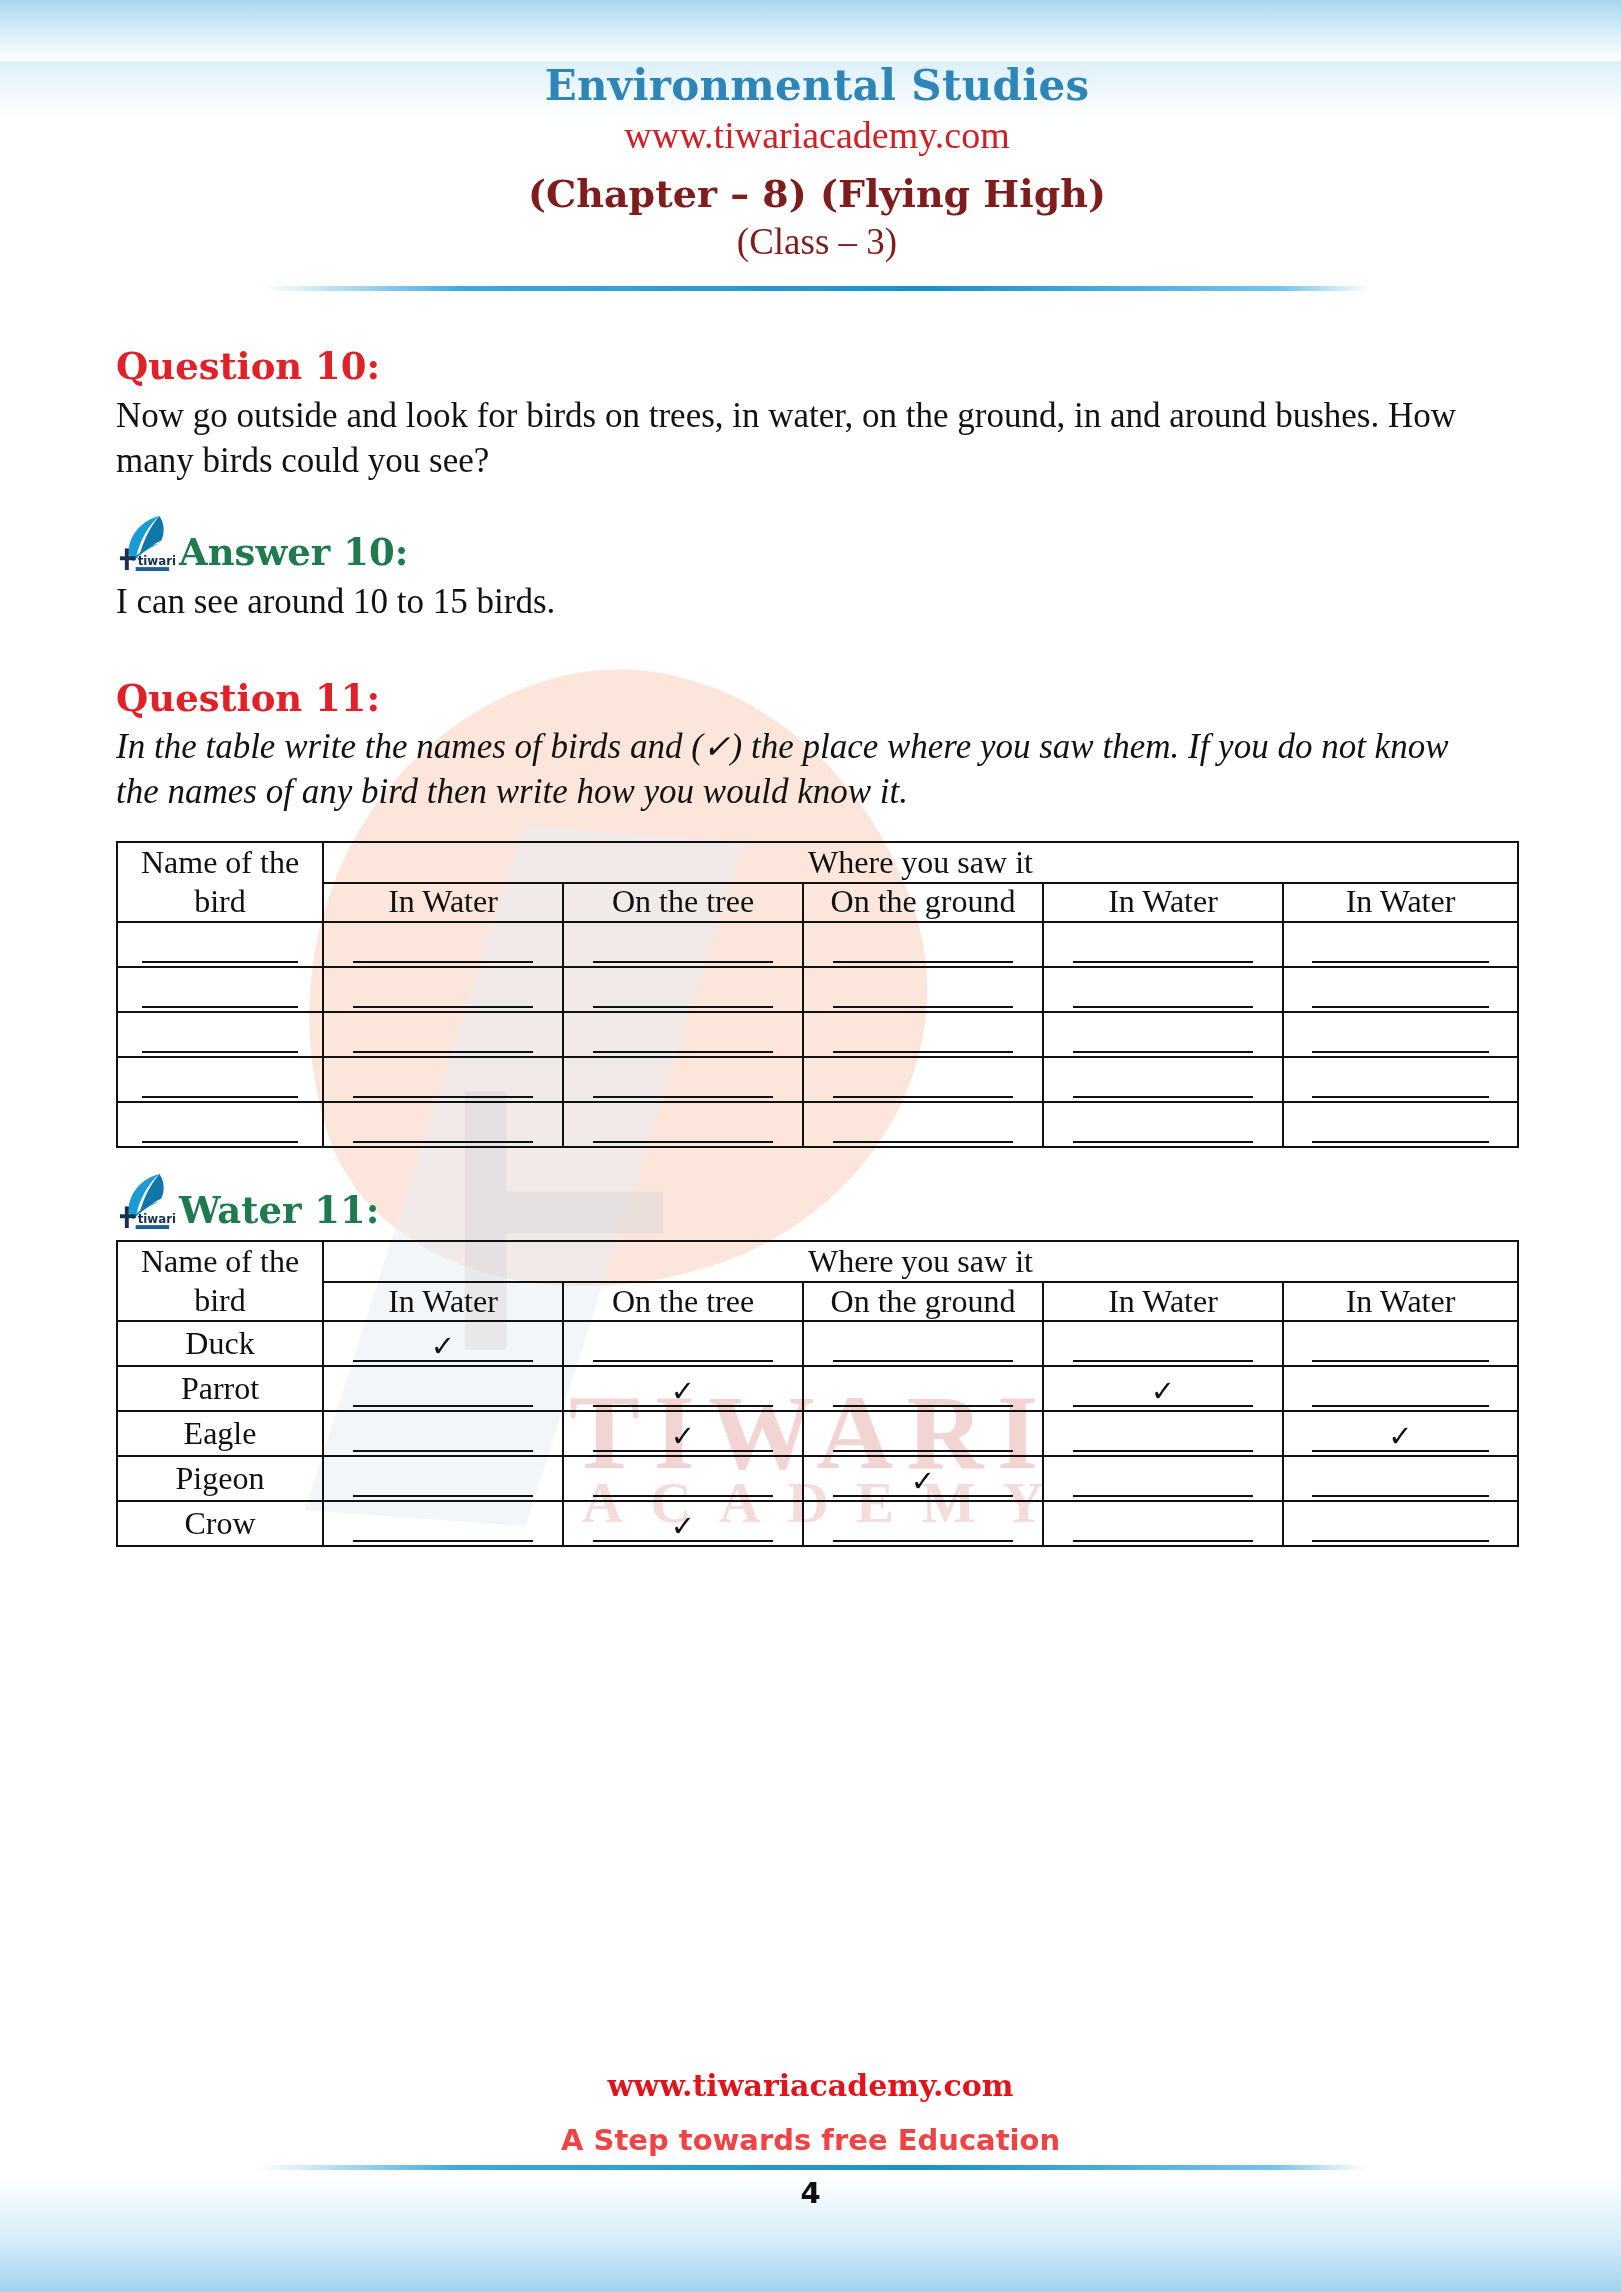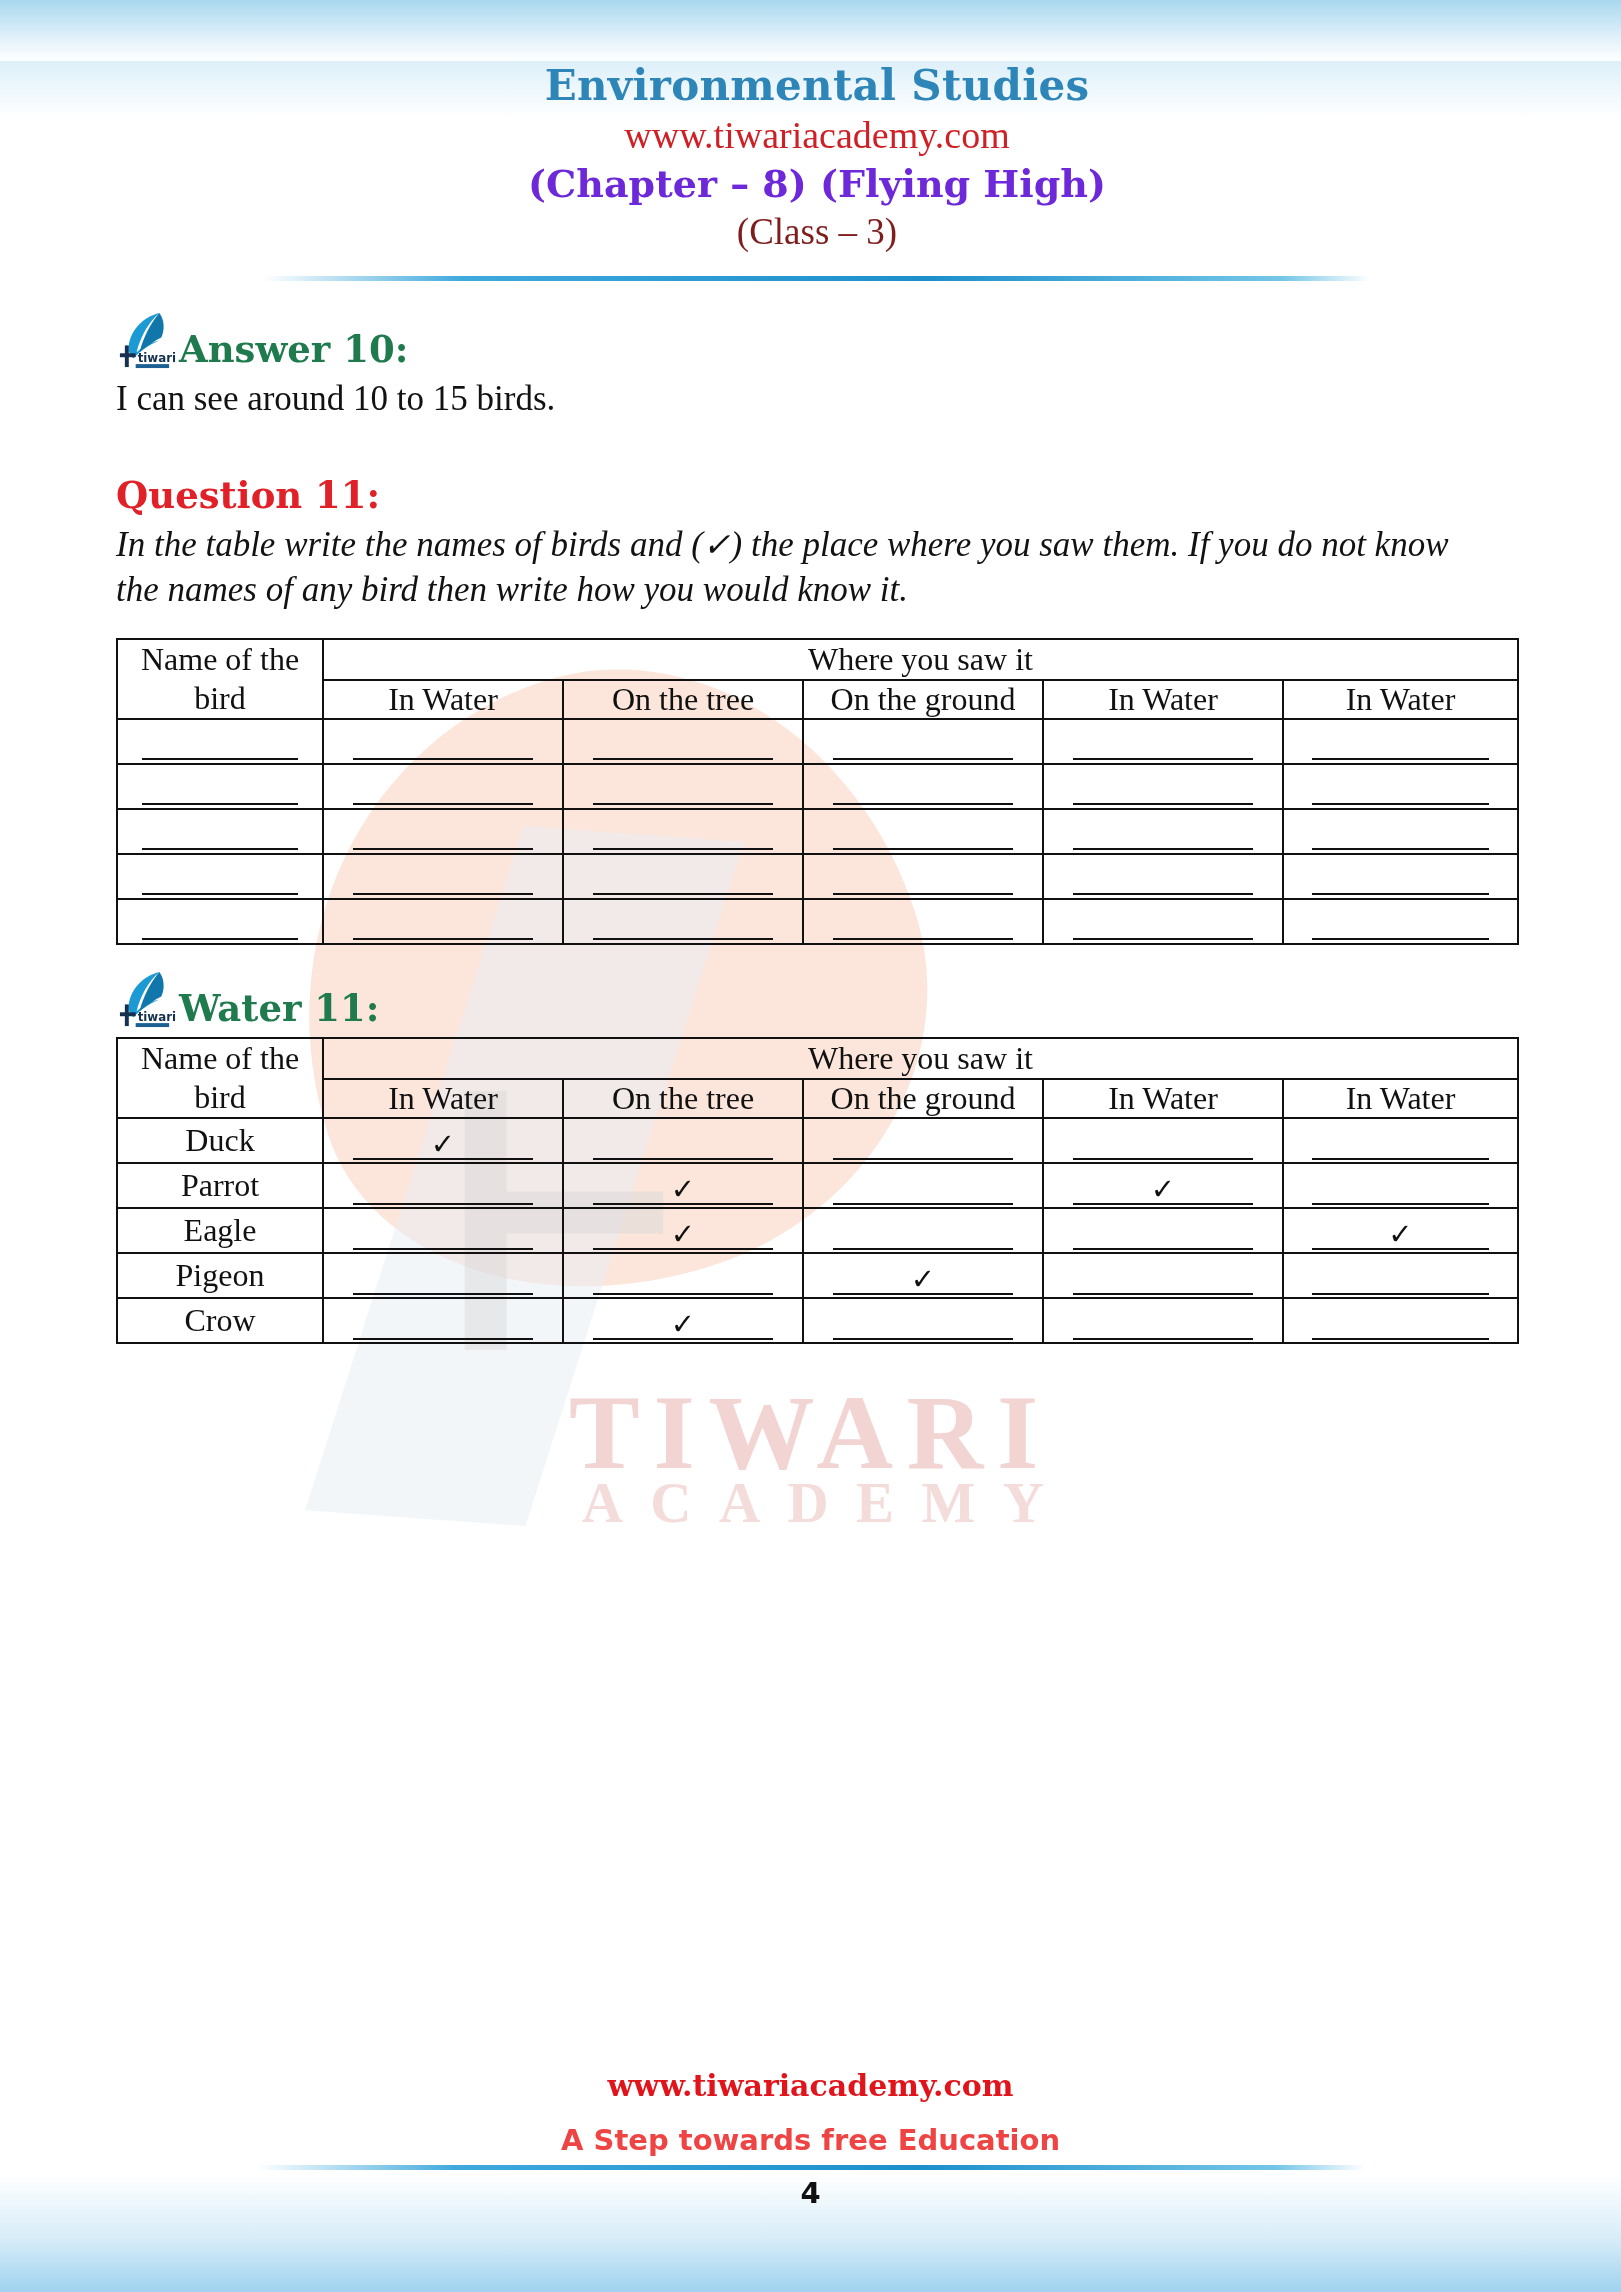--- a/index.html
+++ b/index.html
@@ -64,21 +64,21 @@
   .t-main{
     font-family:"DejaVu Serif", serif;font-weight:700;
     font-size:42px;color:#2e86b8;letter-spacing:0.3px;line-height:1.18;
   }
   .t-url{
     font-family:"Liberation Serif", serif;
     font-size:38px;color:#cf2026;line-height:1.2;margin-top:2px;
   }
   .t-chapter{
     font-family:"DejaVu Serif", serif;font-weight:700;
-    font-size:38px;color:#6d28d9;line-height:1.25;margin-top:2px;
+    font-size:38px;color:#7f1d1d;line-height:1.25;margin-top:12px;
   }
   .t-class{
     font-family:"Liberation Serif", serif;
     font-size:37px;color:#7f1d1d;line-height:1.25;margin-top:1px;
   }
   .rule-top{
     margin:21.6px auto 0 auto;width:1108px;height:4.9px;
     background:linear-gradient(to right,#ffffff 0%,#3fa9dd 18%,#1c8fcb 60%,#74c6e8 92%,#ffffff 100%);
     border-radius:2.9px;
   }
@@ -155,20 +155,24 @@
   <div class="inner">
 
     <div class="title-block">
       <div class="t-main">Environmental Studies</div>
       <div class="t-url">www.tiwariacademy.com</div>
       <div class="t-chapter">(Chapter – 8) (Flying High)</div>
       <div class="t-class">(Class – 3)</div>
       <div class="rule-top"></div>
     </div>
 
+    <div style="margin-top:53px;">
+      <div class="q-head">Question 10:</div>
+      <div class="body-txt" style="width:1367px;">Now go outside and look for birds on trees, in water, on the ground, in and around bushes. How many birds could you see?</div>
+    </div>
 
     <div style="margin-top:29px;">
       <div class="a-head">
         <span class="logo">
           <svg viewBox="0 0 62 62" width="61" height="61" style="font-size:38px">
             <path d="M44 3 C28 7 15 20 13 36 C12 43 15 47 18 49 C23 43 32 36 44 31 C36 33 27 37 21 43 C24 29 33 12 44 3 Z" fill="#1b9ad4"></path>
             <path d="M44 3 C36 12 27 29 24 43 C32 36 40 31 46 28 C50 20 49 9 44 3 Z" fill="#1177ab"></path>
             <rect x="9" y="36" width="4" height="22" fill="#15314f"></rect>
             <rect x="4" y="44" width="16" height="4" fill="#15314f"></rect>
             <text x="22" y="53" font-family="DejaVu Sans, sans-serif" font-size="12" font-weight="700" fill="#15314f">tiwari</text>

